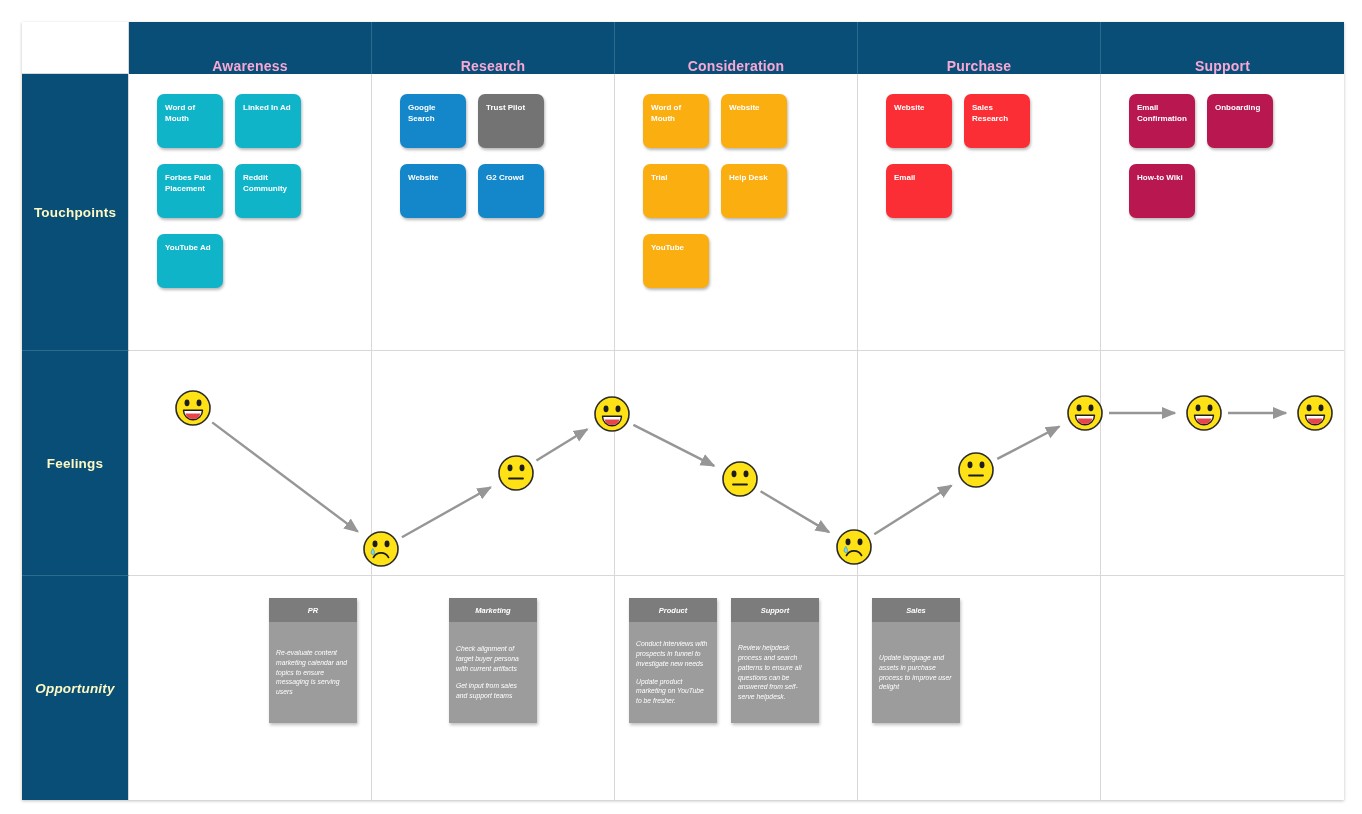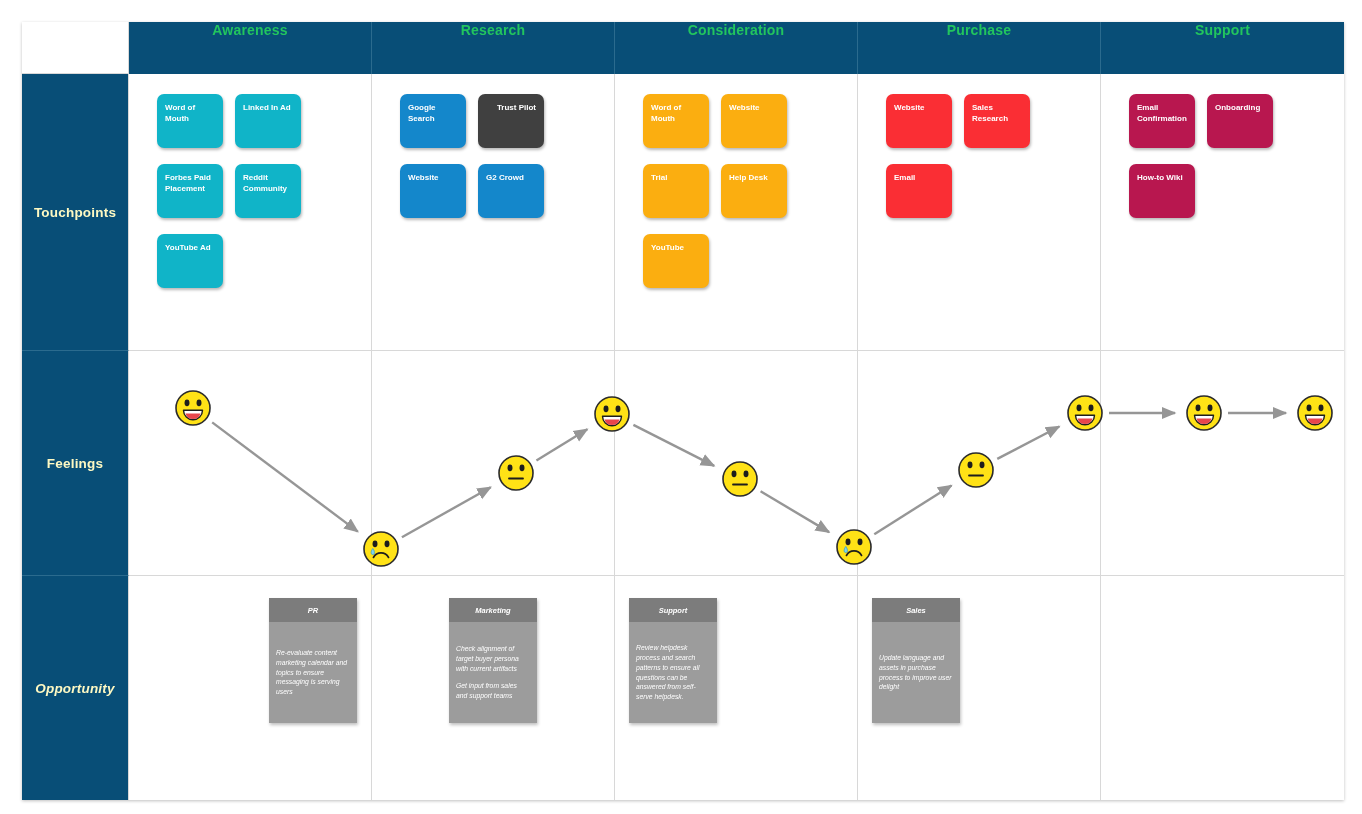--- a/index.html
+++ b/index.html
@@ -38,23 +38,23 @@
     box-sizing: border-box;
     overflow: hidden;
   }
   .cell.last-col { border-right: none; }
   .cell.last-row { border-bottom: none; font-style: italic; }
 
   .corner-cell { background: #ffffff; }
 
   .col-header {
     background: #084e77;
-    color: #22c55e;
-    display: flex;
-    align-items: flex-start;
+    color: #f9a8d4;
+    display: flex;
+    align-items: flex-end;
     justify-content: center;
     font-size: 14px;
     font-weight: bold;
     letter-spacing: 0.2px;
     border-right: 1px solid #2b6b8e;
     border-bottom: none;
   }
   .col-header.last-col { border-right: none; }
 
   .row-header {
@@ -179,21 +179,21 @@
           <div class="tp-card" style="background: rgb(16, 180, 200);">Word of Mouth</div>
           <div class="tp-card" style="background: rgb(16, 180, 200);">Linked In Ad</div>
           <div class="tp-card" style="background: rgb(16, 180, 200);">Forbes Paid Placement</div>
           <div class="tp-card" style="background: rgb(16, 180, 200);">Reddit Community</div>
           <div class="tp-card" style="background: rgb(16, 180, 200);">YouTube Ad</div>
         </div>
     </div>
     <div class="cell">
       <div class="tp-wrap">
           <div class="tp-card" style="background: rgb(20, 135, 203);">Google Search</div>
-          <div class="tp-card" style="background: #404040; text-align: right;">Trust Pilot</div>
+          <div class="tp-card" style="background: #737373;">Trust Pilot</div>
           <div class="tp-card" style="background: rgb(20, 135, 203);">Website</div>
           <div class="tp-card" style="background: rgb(20, 135, 203);">G2 Crowd</div>
         </div>
     </div>
     <div class="cell">
       <div class="tp-wrap">
           <div class="tp-card" style="background: rgb(251, 174, 16);">Word of Mouth</div>
           <div class="tp-card" style="background: rgb(251, 174, 16);">Website</div>
           <div class="tp-card" style="background: rgb(251, 174, 16);">Trial</div>
           <div class="tp-card" style="background: rgb(251, 174, 16);">Help Desk</div>
@@ -243,20 +243,27 @@
             <div class="op-title">Marketing</div>
             <div class="op-body">
               <p>Check alignment of target buyer persona with current artifacts</p>
               <p>Get input from sales and support teams</p>
             </div>
           </div>
         </div>
     </div>
     <div class="cell last-row">
       <div class="op-wrap align-left">
+          <div class="op-card">
+            <div class="op-title">Product</div>
+            <div class="op-body">
+              <p>Conduct interviews with prospects in funnel to investigate new needs</p>
+              <p>Update product marketing on YouTube to be fresher.</p>
+            </div>
+          </div>
           <div class="op-card">
             <div class="op-title">Support</div>
             <div class="op-body">
               <p>Review helpdesk process and search patterns to ensure all questions can be answered from self-serve helpdesk.</p>
             </div>
           </div>
         </div>
     </div>
     <div class="cell last-row">
       <div class="op-wrap align-left">

